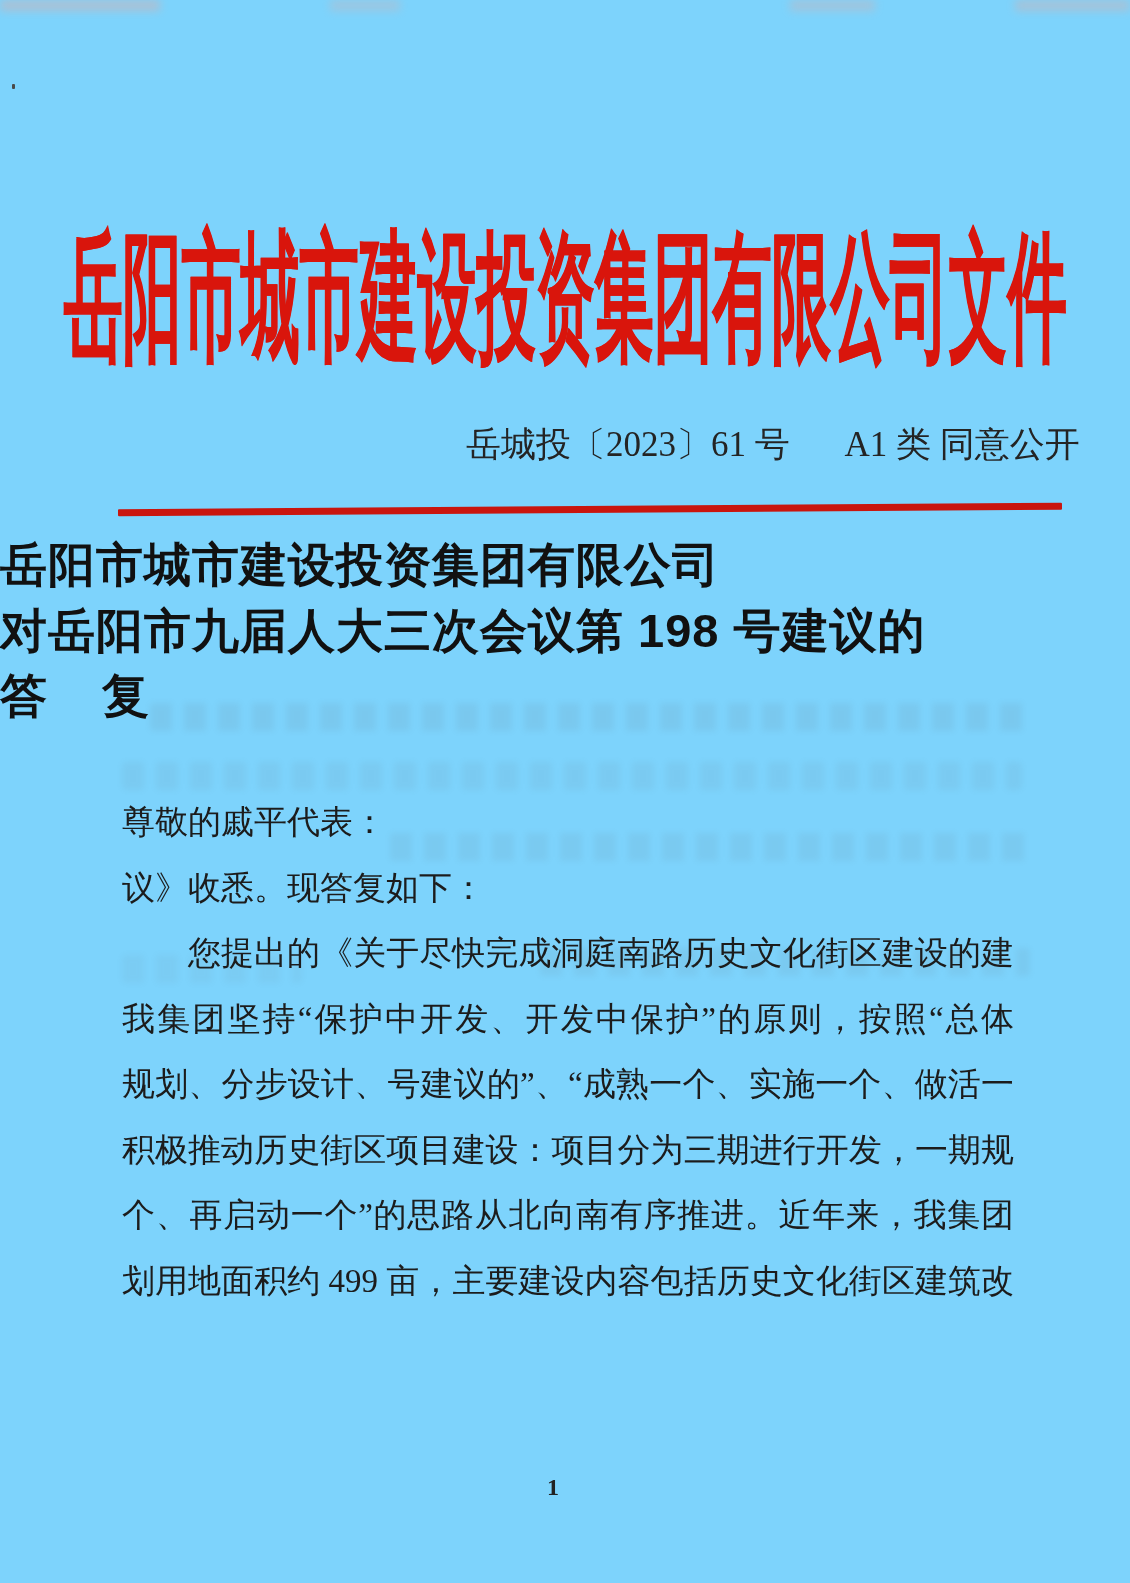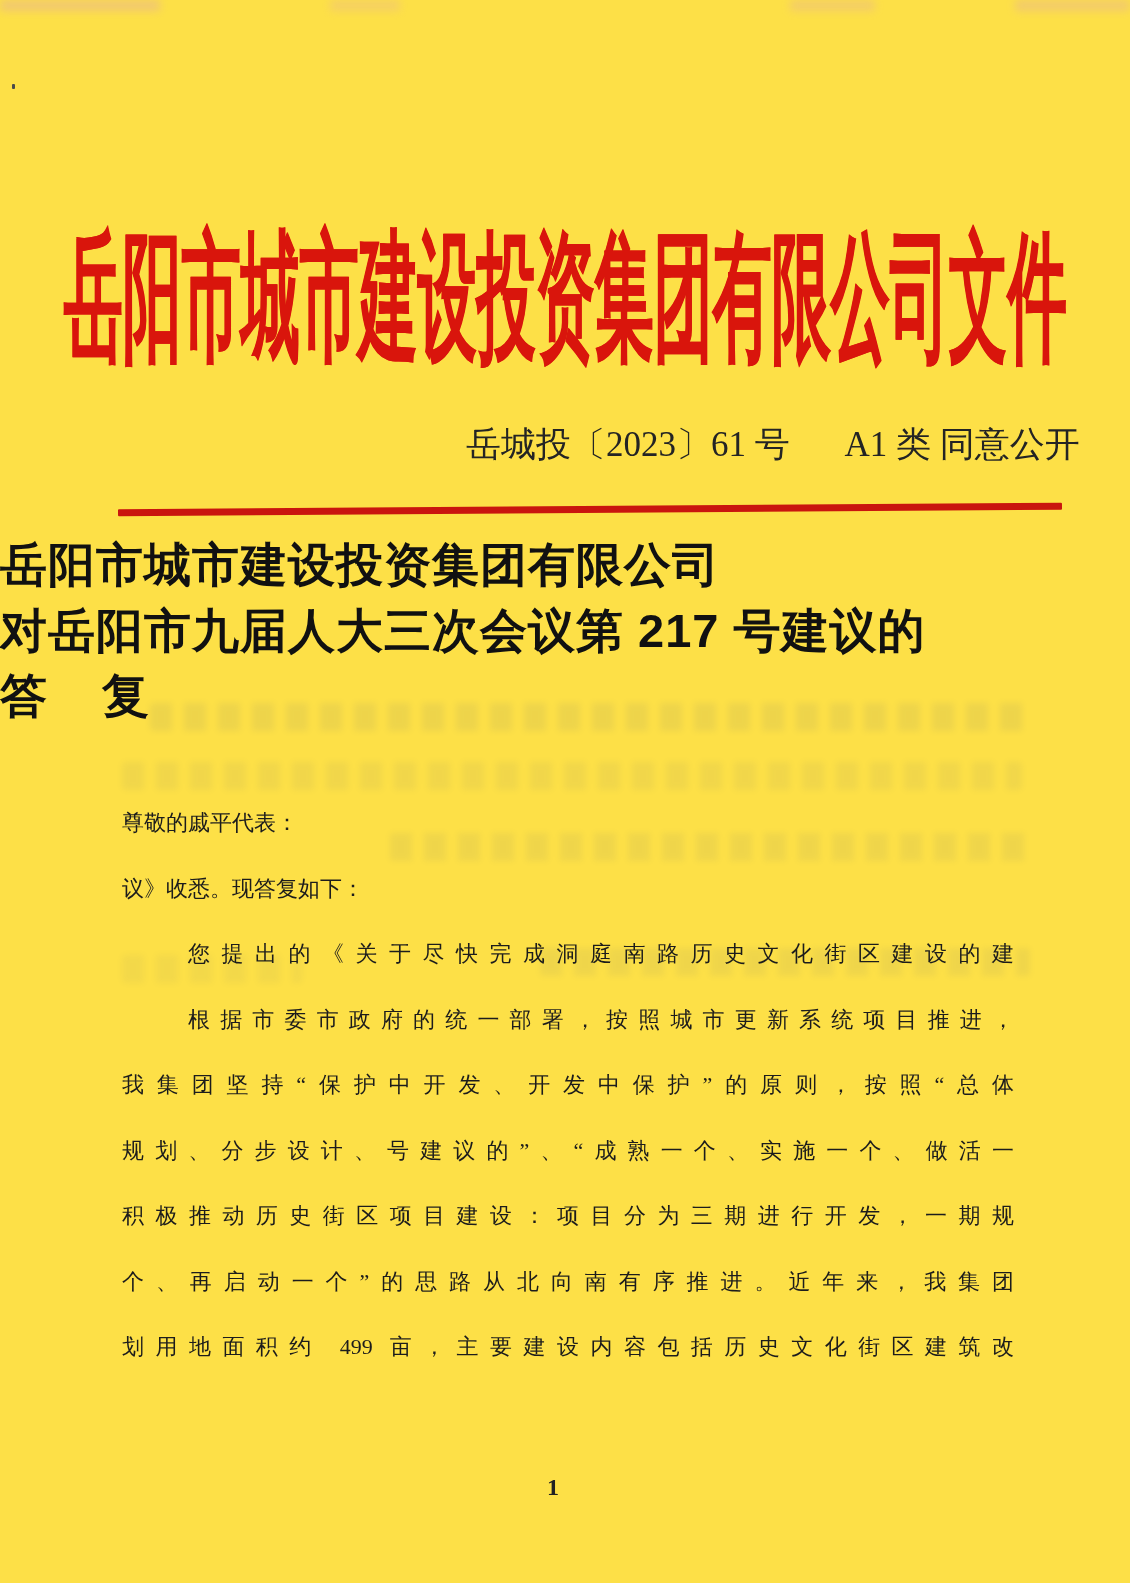--- a/index.html
+++ b/index.html
@@ -5,21 +5,21 @@
   html, body {
     margin: 0;
     padding: 0;
     background: #e8e8e8;
   }
   .page {
     position: relative;
     width: 1130px;
     height: 1583px;
     margin: 0 auto;
-    background: #fde047;
+    background: #7dd3fc;
     overflow: hidden;
     font-family: "Liberation Serif", "DejaVu Serif", serif;
     color: #1b1b1b;
   }
 
   
   .smudge {
     position: absolute;
     top: 0;
     height: 11px;
@@ -95,21 +95,21 @@
     color: #111;
     letter-spacing: 1px;
   }
   .doc-title .t3 { letter-spacing: 4px; }
 
   .body-text {
     position: absolute;
     top: 790px;
     left: 122px;
     width: 892px;
-    font-size: 22px;
+    font-size: 33px;
     line-height: 65.5px;
     color: #1c1c1c;
   }
   .body-text .line {
     white-space: nowrap;
     text-align: justify;
     text-align-last: justify;
   }
   .body-text .line.noblock {
     text-align: left;
@@ -166,30 +166,29 @@
   <div class="red-rule" style="background: rgb(201, 21, 14);"></div>
 
   <div class="ghost g1"></div>
   <div class="ghost g2"></div>
   <div class="ghost g3"></div>
   <div class="ghost g4"></div>
   <div class="ghost g5"></div>
 
   <div class="doc-title">
     <div>岳阳市城市建设投资集团有限公司</div>
-    <div>对岳阳市九届人大三次会议第 217 号建议的</div>
+    <div>对岳阳市九届人大三次会议第 198 号建议的</div>
     <div class="t3">答　复</div>
   </div>
 
   <div class="body-text">
     <div class="line noblock">尊敬的戚平代表：</div>
     <div id="body-lines">
         <div class="line noblock">议》收悉。现答复如下：</div>
         <div class="line indent">您提出的《关于尽快完成洞庭南路历史文化街区建设的建</div>
-        <div class="line indent">根据市委市政府的统一部署，按照城市更新系统项目推进，</div>
         <div class="line">我集团坚持“保护中开发、开发中保护”的原则，按照“总体</div>
         <div class="line">规划、分步设计、号建议的”、“成熟一个、实施一个、做活一</div>
         <div class="line">积极推动历史街区项目建设：项目分为三期进行开发，一期规</div>
         <div class="line">个、再启动一个”的思路从北向南有序推进。近年来，我集团</div>
         <div class="line">划用地面积约 499 亩，主要建设内容包括历史文化街区建筑改</div>
       </div>
   </div>
 
   <div class="page-number">1</div>
 

